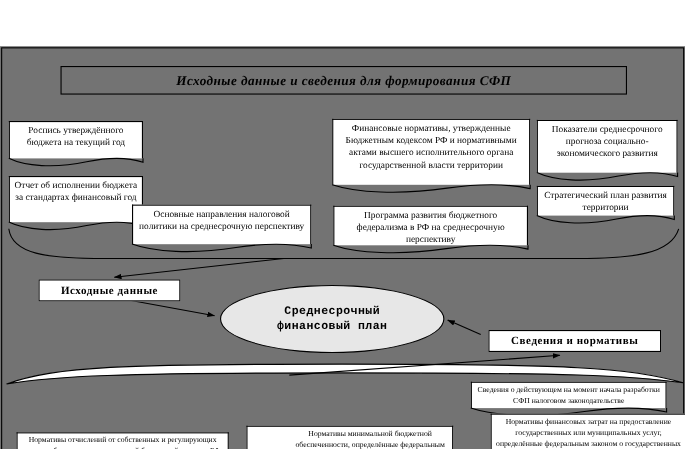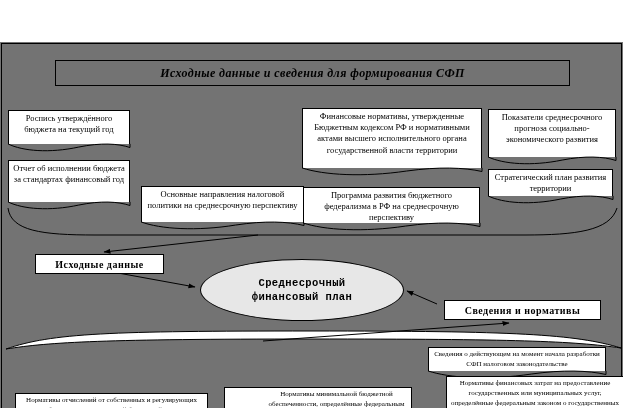--- a/index.html
+++ b/index.html
@@ -49,21 +49,21 @@
   <svg class="wave" viewBox="0 0 100 10" preserveAspectRatio="none">
         <path d="M0,1 C12,9 34,11.5 58,4.5 C76,-0.5 90,0.5 100,5 L100,1" fill="none" stroke="#000" stroke-width="1" vector-effect="non-scaling-stroke"></path>
       </svg>
     </div>
   <div class="docbox" style="left:8px;top:118px;width:122px;height:42px;">
     <span class="txt">Отчет об исполнении бюджета за стандартах финансовый год</span>
   <svg class="wave" viewBox="0 0 100 10" preserveAspectRatio="none">
         <path d="M0,1 C12,9 34,11.5 58,4.5 C76,-0.5 90,0.5 100,5 L100,1" fill="none" stroke="#000" stroke-width="1" vector-effect="non-scaling-stroke"></path>
       </svg>
     </div>
-  <div class="docbox" style="left:141px;top:144px;width:163px;height:36px;">
+  <div class="docbox" style="left:120px;top:144px;width:163px;height:36px;">
     <span class="txt">Основные направления налоговой политики на среднесрочную перспективу</span>
   <svg class="wave" viewBox="0 0 100 10" preserveAspectRatio="none">
         <path d="M0,1 C12,9 34,11.5 58,4.5 C76,-0.5 90,0.5 100,5 L100,1" fill="none" stroke="#000" stroke-width="1" vector-effect="non-scaling-stroke"></path>
       </svg>
     </div>
   <div class="docbox" style="left:302px;top:66px;width:180px;height:60px;">
     <span class="txt">Финансовые нормативы, утвержденные Бюджетным кодексом РФ и нормативными актами высшего исполнительного органа государственной власти территории</span>
   <svg class="wave" viewBox="0 0 100 10" preserveAspectRatio="none">
         <path d="M0,1 C12,9 34,11.5 58,4.5 C76,-0.5 90,0.5 100,5 L100,1" fill="none" stroke="#000" stroke-width="1" vector-effect="non-scaling-stroke"></path>
       </svg>

